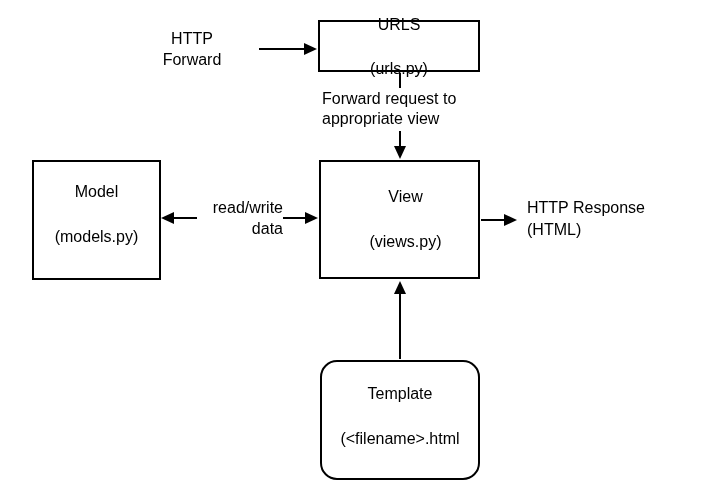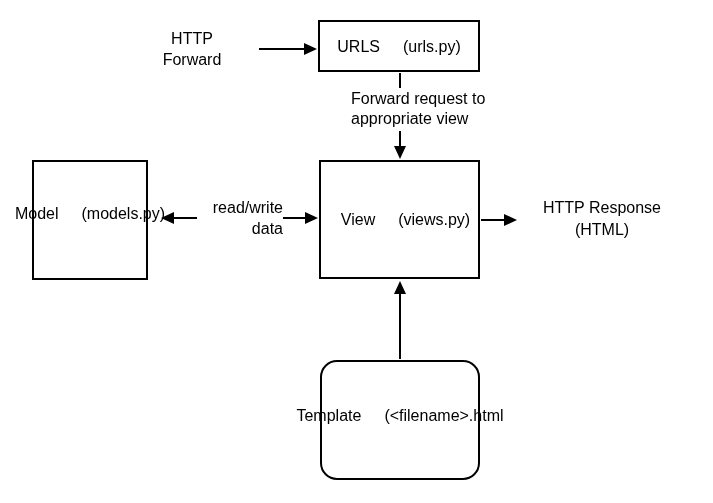--- a/index.html
+++ b/index.html
@@ -22,63 +22,61 @@
     top: 0;
     width: 713px;
     height: 503px;
   }
   .box {
     position: absolute;
     box-sizing: border-box;
     border: 2px solid #000000;
     background: #ffffff;
     display: flex;
-    flex-direction: row;
+    flex-direction: column;
     align-items: center;
     justify-content: center;
     text-align: center;
     font-size: 16px;
     line-height: 22px;
     gap: 23px;
   }
   .box-urls     { left: 318px; top: 20px;  width: 162px; height: 52px;  line-height: 21px; }
-  .box-model    { left: 32px;  top: 160px; width: 116px; height: 120px; padding-bottom: 12px; }
+  .box-model    { left: 32px;  top: 160px; width: 129px; height: 120px; padding-bottom: 12px; }
   .box-view     { left: 319px; top: 160px; width: 161px; height: 119px; padding-left: 12px; }
   .box-template { left: 320px; top: 360px; width: 160px; height: 120px; padding-bottom: 8px; border-radius: 17px; }
 
   .label {
     position: absolute;
     font-size: 16px;
     line-height: 21px;
     white-space: nowrap;
   }
   .label-http-request {
     left: 148px; top: 28px;
     width: 88px;
     text-align: center;
   }
   .label-forward {
     left: 321px; top: 88px;
     line-height: 20px;
     text-align: left;
     background: #ffffff;
     padding: 1px 2px 2px 1px;
-    margin-left: 29px;
   }
   .label-read-write {
     left: 197px; top: 195px;
     width: 86px;
     text-align: right;
     background: #ffffff;
     padding: 2px 0 3px 0;
   }
   .label-http-response {
     left: 527px; top: 197px;
     width: 150px;
-    text-align: center;
     line-height: 22px;
   }
   .label span, .box span { display: block; }
 </style>
 </head>
 <body>
 
 <div class="canvas">
 
   <svg class="arrows" viewBox="0 0 713 503" xmlns="http://www.w3.org/2000/svg">

